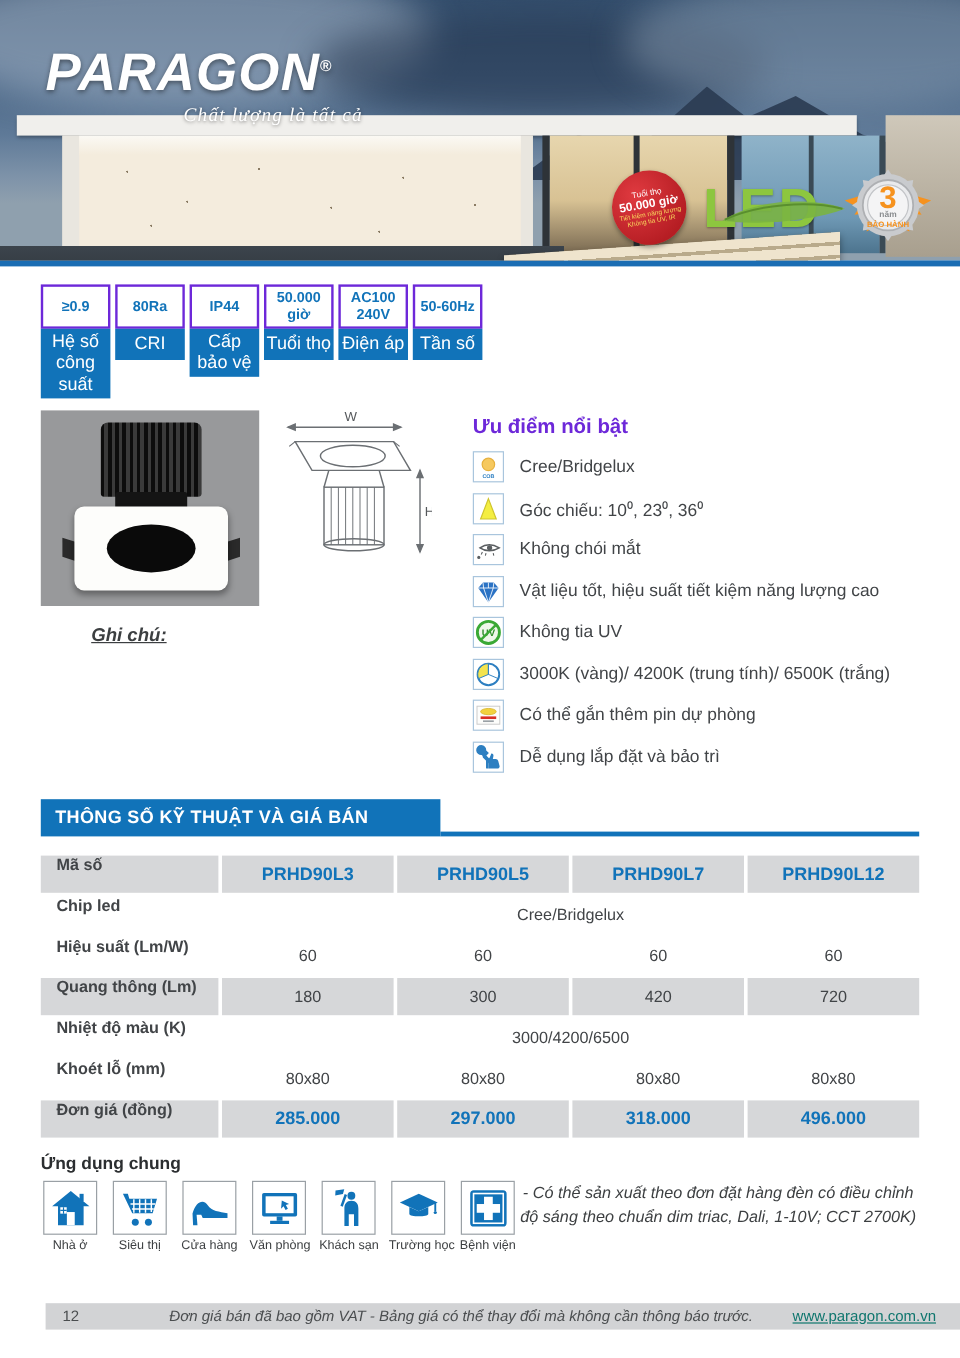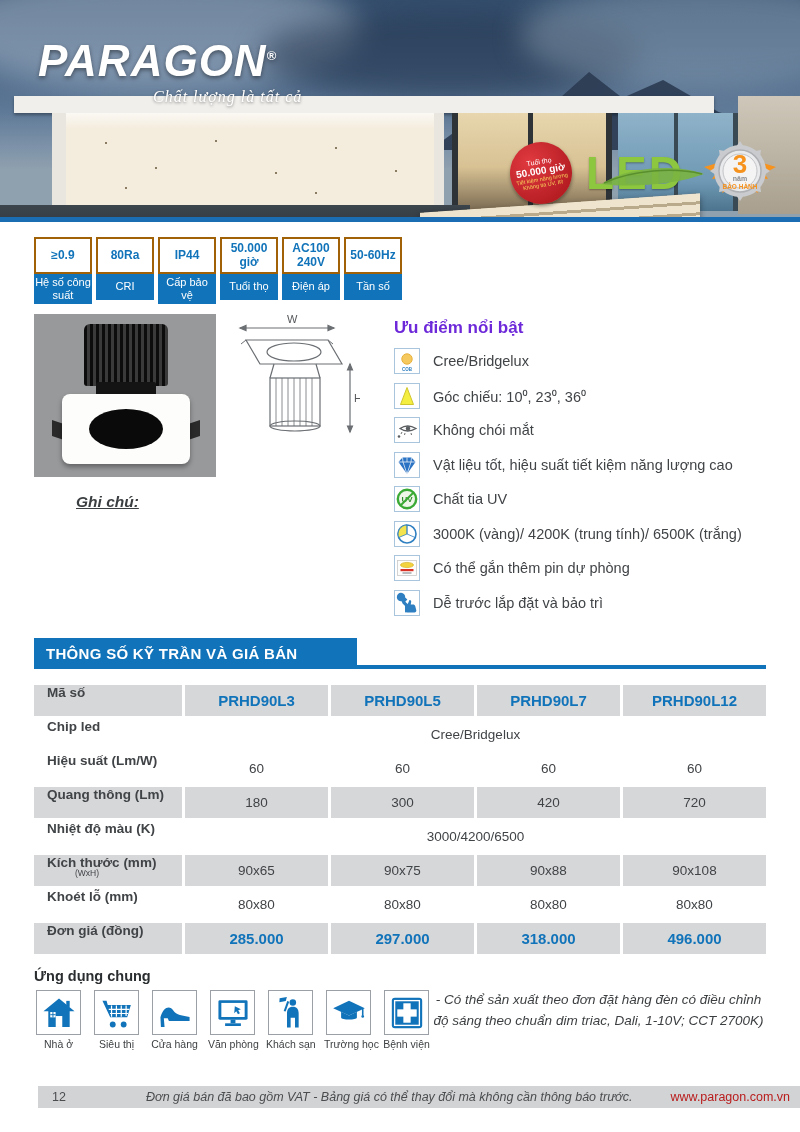--- a/index.html
+++ b/index.html
@@ -51,23 +51,23 @@
   .badge-led .led-text { font-size:46px; font-weight:bold; color:#8dc63f; letter-spacing:2px; text-shadow:0 1px 2px rgba(0,0,0,.35); }
   .badge-led svg { position:absolute; left:12px; top:16px; }
   .badge-medal { position:relative; width:84px; height:68px; }
 
   
   .content { padding:0 34px; }
   .title-row { display:flex; justify-content:space-between; align-items:flex-start; margin-top:15px; }
   .prod-title { color:#1173b9; font-weight:bold; font-size:16.5px; line-height:1.3; }
   .spec-strip { display:flex; gap:4px; }
   .spec-box { width:58px; }
-  .spec-val { min-height:37px; border:2px solid #a16207; background:#fff; color:#1173b9; font-weight:bold; font-size:12px;
+  .spec-val { min-height:37px; border:2px solid #6d28d9; background:#fff; color:#1173b9; font-weight:bold; font-size:12px;
       display:flex; align-items:center; justify-content:center; text-align:center; line-height:1.15; padding:1px; }
-  .spec-lab { min-height:26px; background:#1173b9; color:#fff; font-size:11px; display:flex; align-items:center; justify-content:center;
+  .spec-lab { min-height:26px; background:#1173b9; color:#fff; font-size:15px; display:flex; align-items:center; justify-content:center;
       text-align:center; line-height:1.2; padding:2px 1px; }
 
   .two-col { display:flex; margin-top:10px; }
   .left-col { width:360px; }
   .right-col { flex:1; }
 
   .photo-row { display:flex; align-items:flex-start; gap:14px; }
   .photo-box { width:182px; height:163px; background:#98999b; position:relative; overflow:hidden; }
   .heatsink { position:absolute; left:50px; top:10px; width:84px; height:62px; border-radius:6px 6px 3px 3px;
       background:repeating-linear-gradient(90deg,#0c0c0c 0 3px,#3a3a3a 3px 6px); }
@@ -111,21 +111,21 @@
   .app-box { width:45px; height:45px; border:1px solid #9aa0a5; background:#fff; display:flex; align-items:center; justify-content:center; margin:0 auto; }
   .app-box svg { width:34px; height:34px; display:block; }
   .app-label { font-size:10.5px; color:#3c3f41; margin-top:3px; white-space:nowrap; }
   .side-note { width:352px; font-style:italic; font-size:13.5px; color:#3c3f41; line-height:1.5; margin-top:22px; text-align:center; }
 
   
   .footer-bar { position:absolute; left:38px; right:0; top:1086px; height:22px; background:#d2d3d5;
       display:flex; align-items:center; font-size:12.5px; color:#4a4d4f; }
   .footer-page { width:70px; padding-left:14px; }
   .footer-note { flex:1; text-align:center; font-style:italic; }
-  .footer-site { padding-right:10px; color:#b91c1c; }
+  .footer-site { padding-right:20px; color:#0f766e;text-decoration:underline; }
 </style>
 </head>
 <body>
 
 <div class="page">
 
   <div class="hero">
     <div class="cloud c1"></div>
     <div class="cloud c2"></div>
     <div class="cloud c3"></div>
@@ -296,21 +296,21 @@
               <span class="feature-text">Vật liệu tốt, hiệu suất tiết kiệm năng lượng cao</span>
             </div>
             <div class="feature-item">
               <span class="feature-icon">
                 <svg viewBox="0 0 24 24">
                   <circle cx="12" cy="12" r="9.2" fill="#eef7ea" stroke="#3aa935" stroke-width="2.4"></circle>
                   <text x="12" y="15" font-size="8" font-weight="bold" fill="#2f8c2b" text-anchor="middle" font-family="Liberation Sans, sans-serif">UV</text>
                   <line x1="5.5" y1="18.5" x2="18.5" y2="5.5" stroke="#3aa935" stroke-width="2"></line>
                 </svg>
               </span>
-              <span class="feature-text">Chất tia UV</span>
+              <span class="feature-text">Không tia UV</span>
             </div>
             <div class="feature-item">
               <span class="feature-icon">
                 <svg viewBox="0 0 24 24">
                   <circle cx="12" cy="12" r="9" fill="#fff" stroke="#2d7fc1" stroke-width="1.6"></circle>
                   <path d="M12 12 L12 3 A9 9 0 0 0 3.8 15.5 Z" fill="#f3e34e" stroke="#2d7fc1" stroke-width="0.8"></path>
                   <path d="M12 12 L20.2 15.5 M12 12 L12 3" stroke="#2d7fc1" stroke-width="0.8" fill="none"></path>
                 </svg>
               </span>
               <span class="feature-text">3000K (vàng)/ 4200K (trung tính)/ 6500K (trắng)</span>
@@ -330,28 +330,28 @@
               <span class="feature-icon">
                 <svg viewBox="0 0 24 24">
                   <g fill="#2d7fc1">
                     <path d="M10.2 6.4 A4.2 4.2 0 1 0 6.4 10.2 L8.6 12.4 12.4 8.6 Z"></path>
                     <rect x="9.2" y="9.2" width="3.2" height="8.5" rx="1.2" transform="rotate(-45 10.8 13.4)"></rect>
                     <path d="M13.2 21.5 h6.3 c1.2 0 2.1-1.1 1.8-2.2 l-1.1-4.2 c-.25-.95-1.1-1.6-2.1-1.6 h-2.4 l.5-2.6 c.2-1.1-.65-2.1-1.75-1.9 l-1.25 3 -1.25 1.9 v7.6 Z"></path>
                     <rect x="10" y="13.6" width="2" height="7.9" rx="0.7"></rect>
                   </g>
                 </svg>
               </span>
-              <span class="feature-text">Dễ trước lắp đặt và bảo trì</span>
+              <span class="feature-text">Dễ dụng lắp đặt và bảo trì</span>
             </div>
           </div>
       </div>
     </div>
 
     <div class="banner">
-      <div class="banner-box">THÔNG SỐ KỸ TRẦN VÀ GIÁ BÁN</div>
+      <div class="banner-box">THÔNG SỐ KỸ THUẬT VÀ GIÁ BÁN</div>
       <div class="banner-line"></div>
     </div>
 
     <div class="spec-table">
         <div class="t-row row-gray">
           <div class="t-cell t-label">Mã số</div>
           <div class="t-cell t-model">PRHD90L3</div>
           <div class="t-cell t-model">PRHD90L5</div>
           <div class="t-cell t-model">PRHD90L7</div>
           <div class="t-cell t-model">PRHD90L12</div>
@@ -379,30 +379,20 @@
           <div class="t-cell ">300</div>
           <div class="t-cell ">420</div>
           <div class="t-cell ">720</div>
         </div>
         <div class="t-row row-white">
           <div class="t-cell t-label">
             <span>Nhiệt độ màu (K)</span>
           </div>
           <div class="t-cell t-span">3000/4200/6500</div>
         </div>
-        <div class="t-row row-gray">
-          <div class="t-cell t-label">
-            <span>Kích thước (mm)</span>
-            <span class="sub">(WxH)</span>
-          </div>
-          <div class="t-cell ">90x65</div>
-          <div class="t-cell ">90x75</div>
-          <div class="t-cell ">90x88</div>
-          <div class="t-cell ">90x108</div>
-        </div>
         <div class="t-row row-white">
           <div class="t-cell t-label">
             <span>Khoét lỗ (mm)</span>
           </div>
           <div class="t-cell ">80x80</div>
           <div class="t-cell ">80x80</div>
           <div class="t-cell ">80x80</div>
           <div class="t-cell ">80x80</div>
         </div>
         <div class="t-row row-gray">

